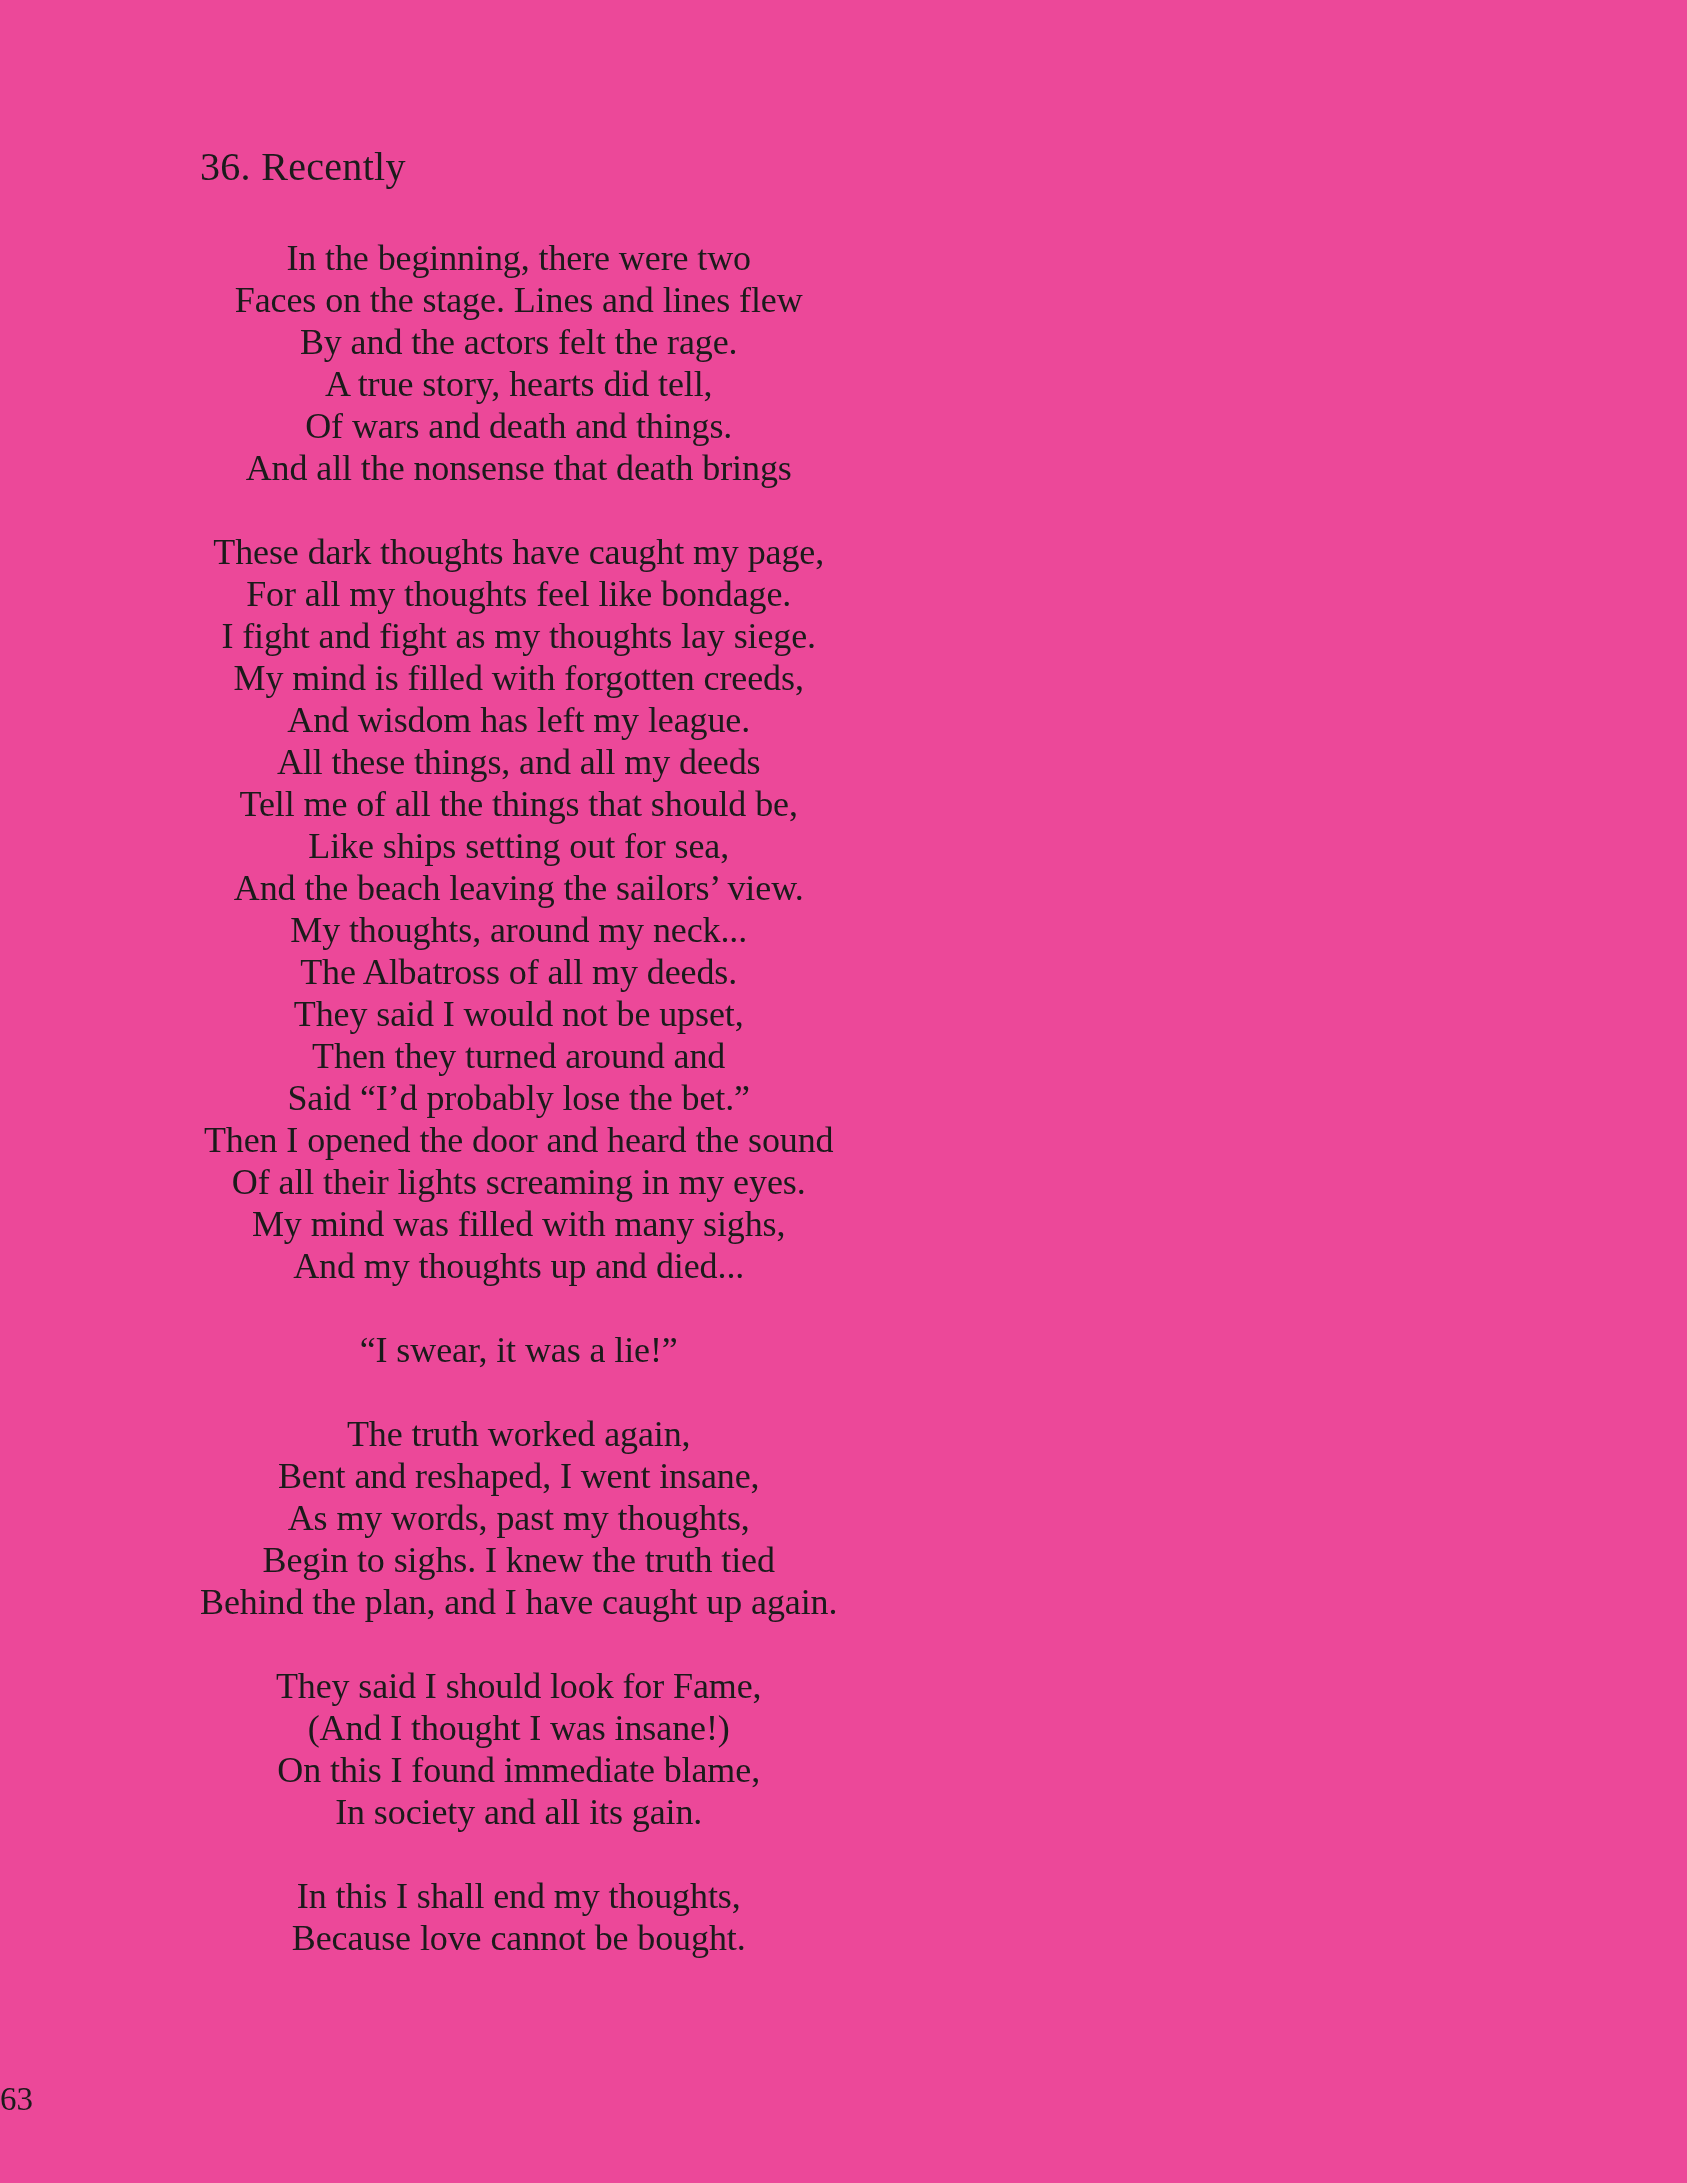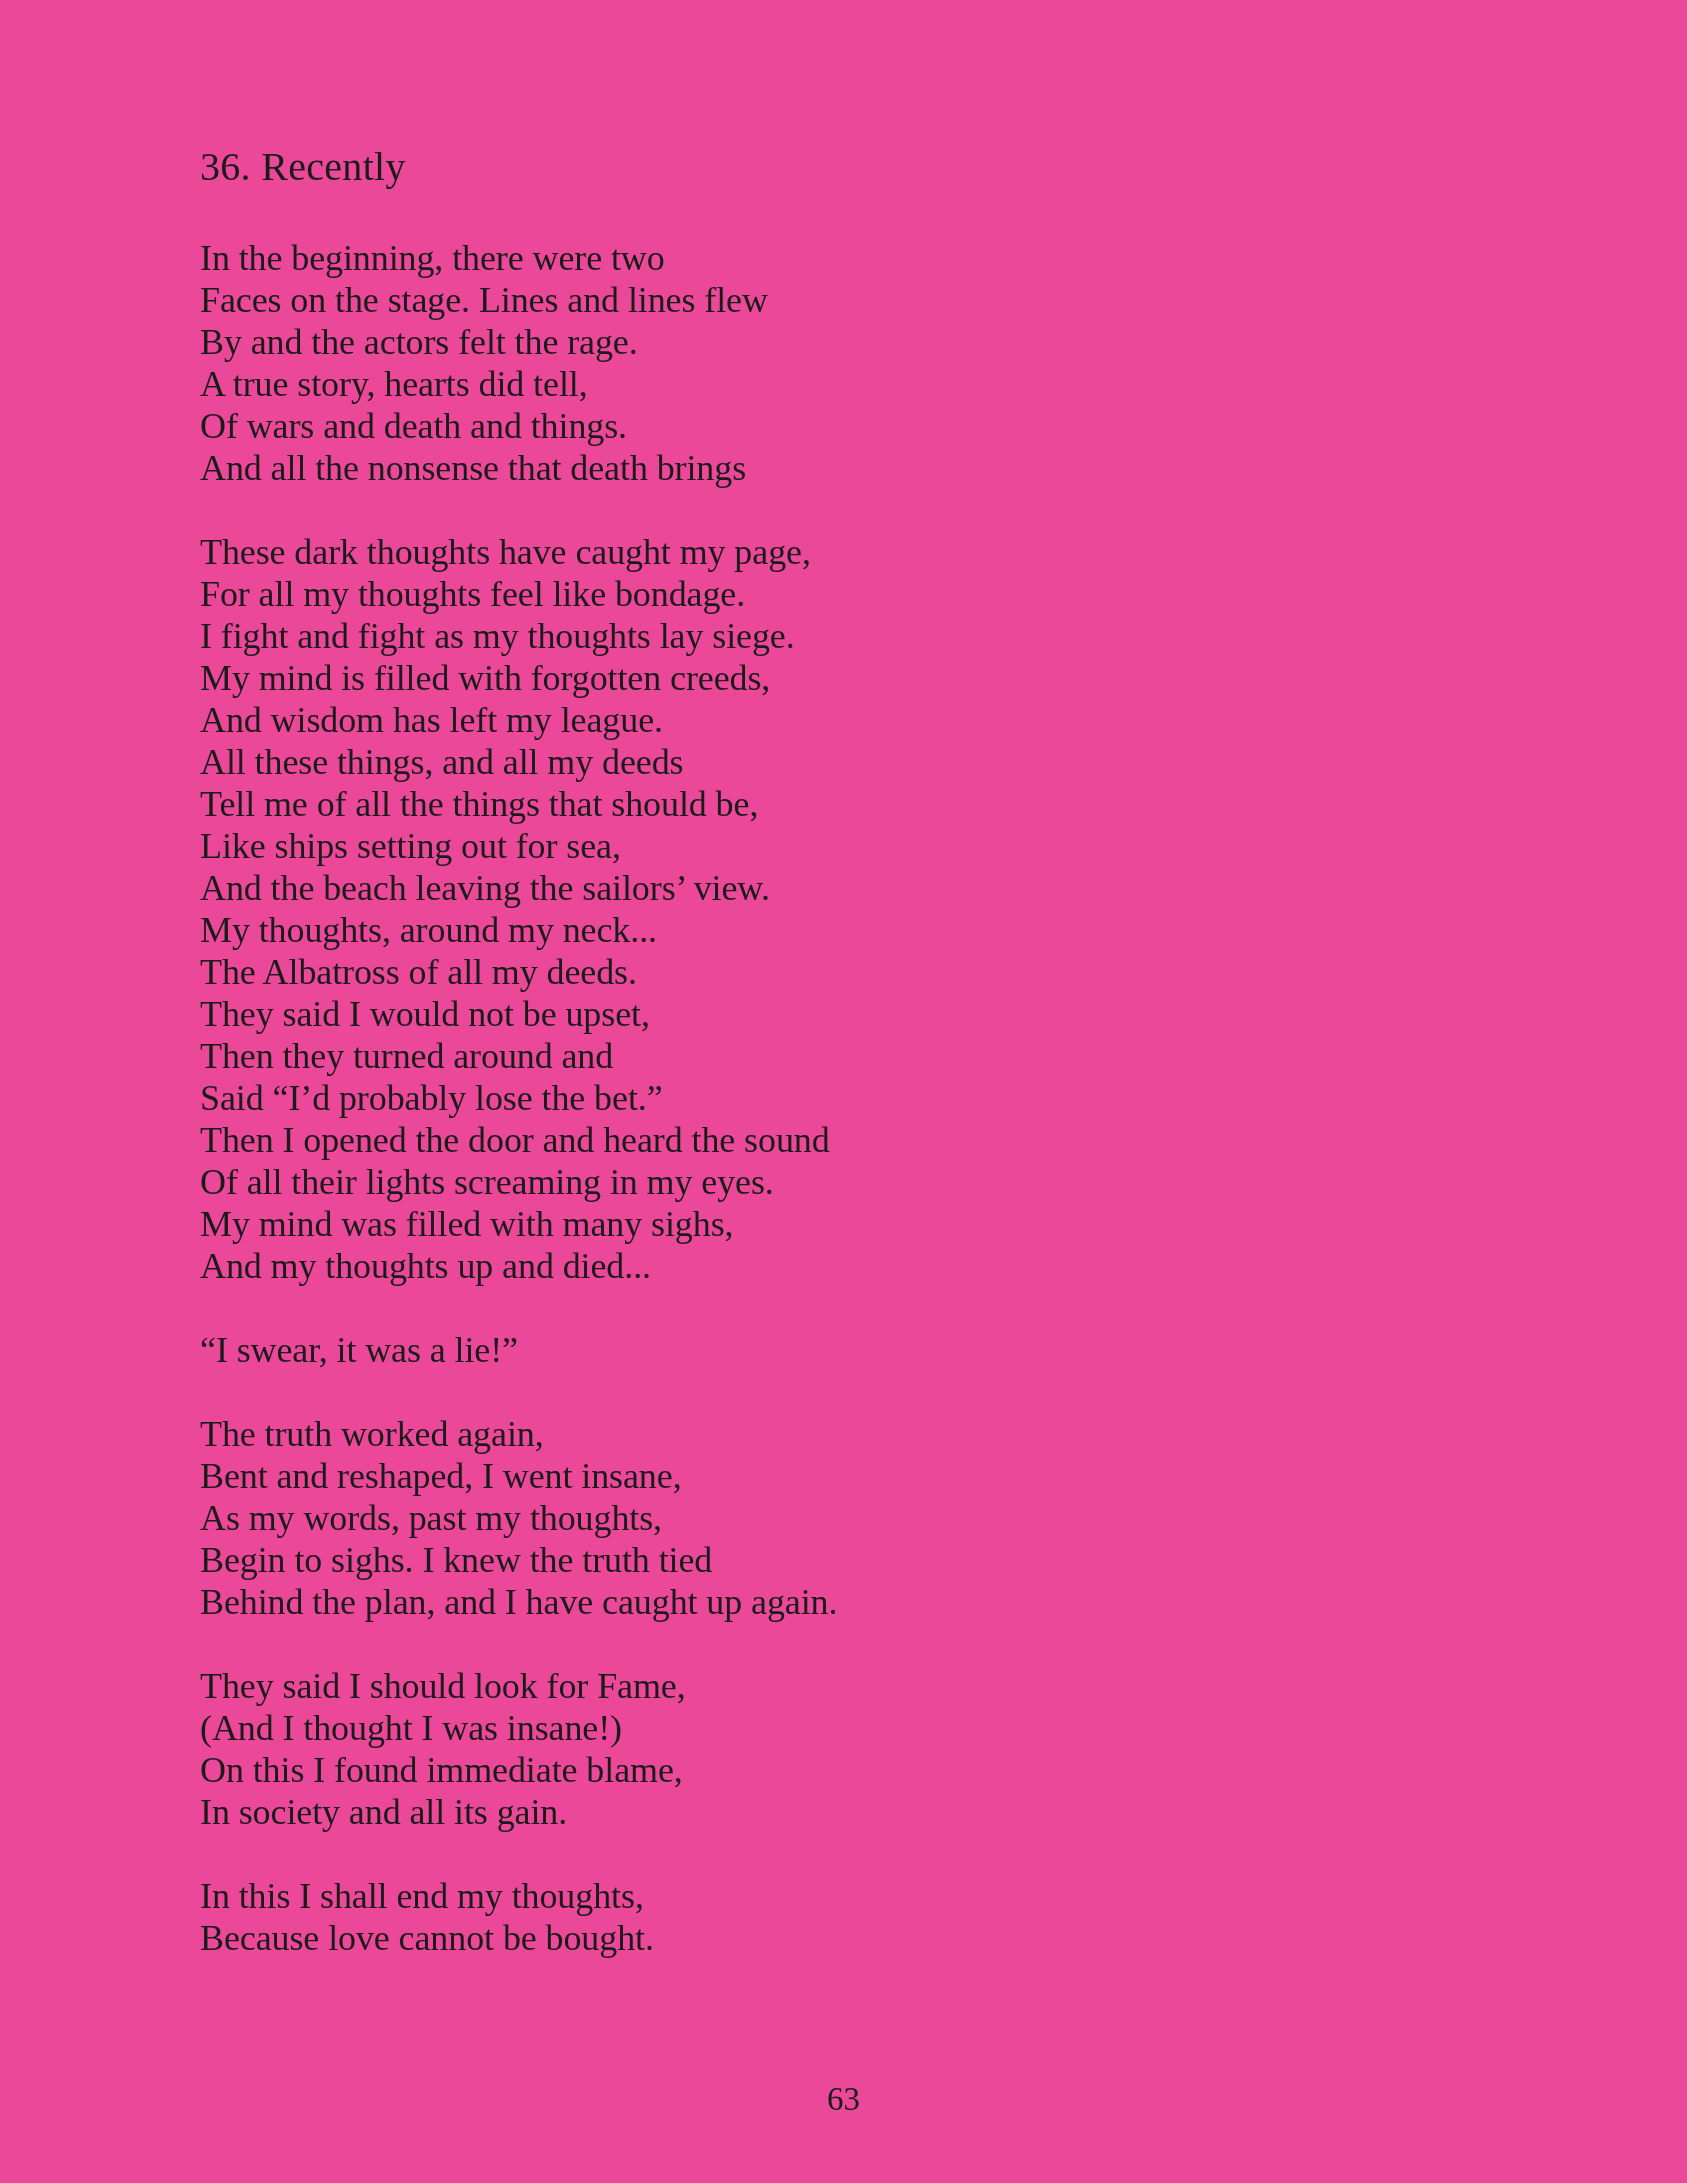--- a/index.html
+++ b/index.html
@@ -31,27 +31,28 @@
     top: 237px;
     font-size: 36px;
     line-height: 42px;
     letter-spacing: -0.1px;
   }
   .stanza {
     margin: 0 0 42px 0;
   }
   .line {
     white-space: nowrap;
+    text-align: center;
   }
   .page-number {
     position: absolute;
     left: 0;
     top: 2081px;
     width: 1687px;
-    text-align: center;
+    text-align: left;
     font-size: 33px;
     line-height: 37px;
   }
 </style>
 </head>
 <body>
 
 <div class="page">
   <div class="poem-title">36. Recently</div>
 

